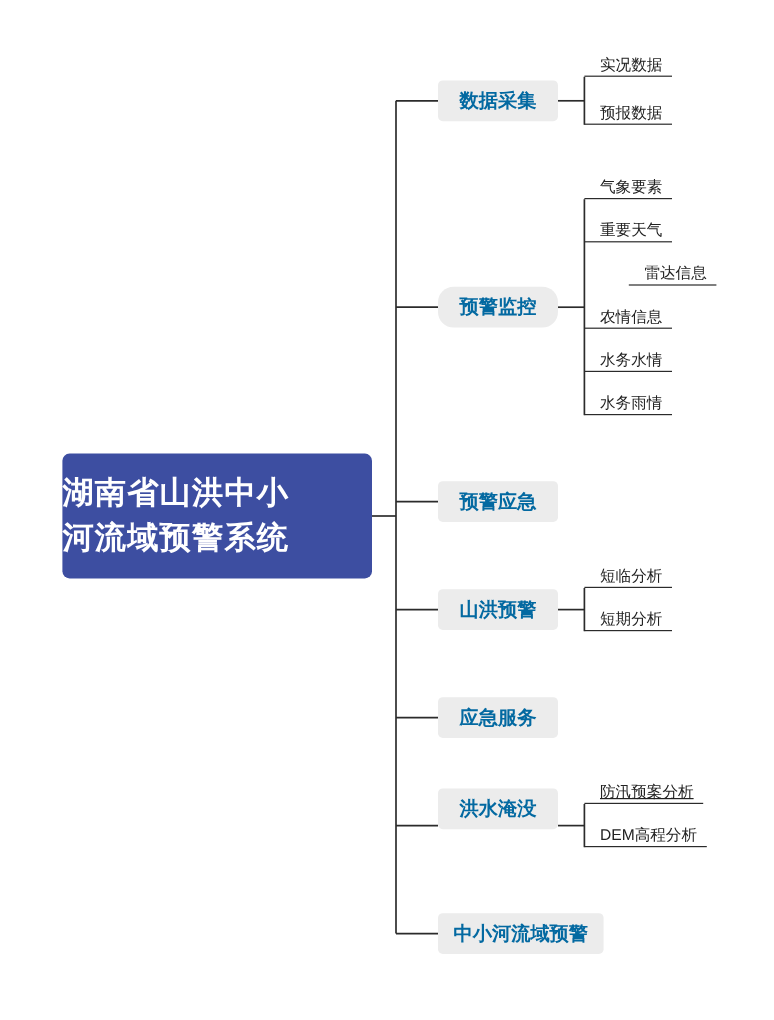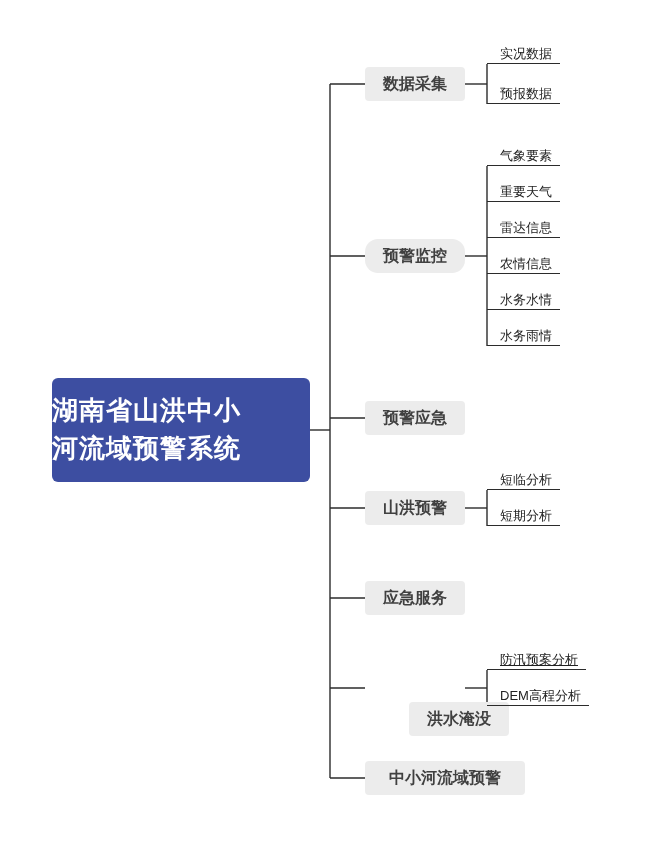--- a/index.html
+++ b/index.html
@@ -41,30 +41,30 @@
     letter-spacing: 1px;
     box-sizing: border-box;
     cursor: default;
   }
   .branch-node {
     position: absolute;
     left: 365px;
     width: 100px; height: 34px;
     background: #ececec;
     border-radius: 4px;
-    color: #404040;
+    color: #0369a1;
     font-size: 16px;
     font-weight: bold;
     display: flex;
     align-items: center;
     justify-content: center;
     box-sizing: border-box;
     cursor: default;
   }
-  .branch-node.wide { width: 160px; }
+  .branch-node.wide { width: 138px; }
   .leaf-node {
     position: absolute;
     left: 487px;
     height: 21px;
     line-height: 21px;
     padding: 0 8px 0 13px;
     border-bottom: 1.5px solid #2b2b2b;
     color: #222222;
     font-size: 13px;
     white-space: nowrap;
@@ -105,29 +105,29 @@
   <div class="root-node">
     <span>湖南省山洪中小</span>
     <span>河流域预警系统</span>
   </div>
 
   <div class="branch-node" style="top:67px;">数据采集</div>
   <div class="branch-node" style="top:239px;border-radius:13px;">预警监控</div>
   <div class="branch-node" style="top:401px;">预警应急</div>
   <div class="branch-node" style="top:491px;">山洪预警</div>
   <div class="branch-node" style="top:581px;">应急服务</div>
-  <div class="branch-node" style="top:702px;margin-left:44px;">洪水淹没</div>
+  <div class="branch-node" style="top:657px;">洪水淹没</div>
   <div class="branch-node wide" style="top:761px;">中小河流域预警</div>
 
   <div class="leaf-node" style="top:43px;">实况数据</div>
   <div class="leaf-node" style="top:83px;">预报数据</div>
 
   <div class="leaf-node" style="top:145px;">气象要素</div>
   <div class="leaf-node" style="top:181px;">重要天气</div>
-  <div class="leaf-node" style="top:217px;">雷达信息</div>
+  <div class="leaf-node" style="top:217px;margin-left:37px;">雷达信息</div>
   <div class="leaf-node" style="top:253px;">农情信息</div>
   <div class="leaf-node" style="top:289px;">水务水情</div>
   <div class="leaf-node" style="top:325px;">水务雨情</div>
 
   <div class="leaf-node" style="top:469px;">短临分析</div>
   <div class="leaf-node" style="top:505px;">短期分析</div>
 
   <div class="leaf-node" style="top:649px;text-decoration:underline;">防汛预案分析</div>
   <div class="leaf-node" style="top:685px;">DEM高程分析</div>
 

